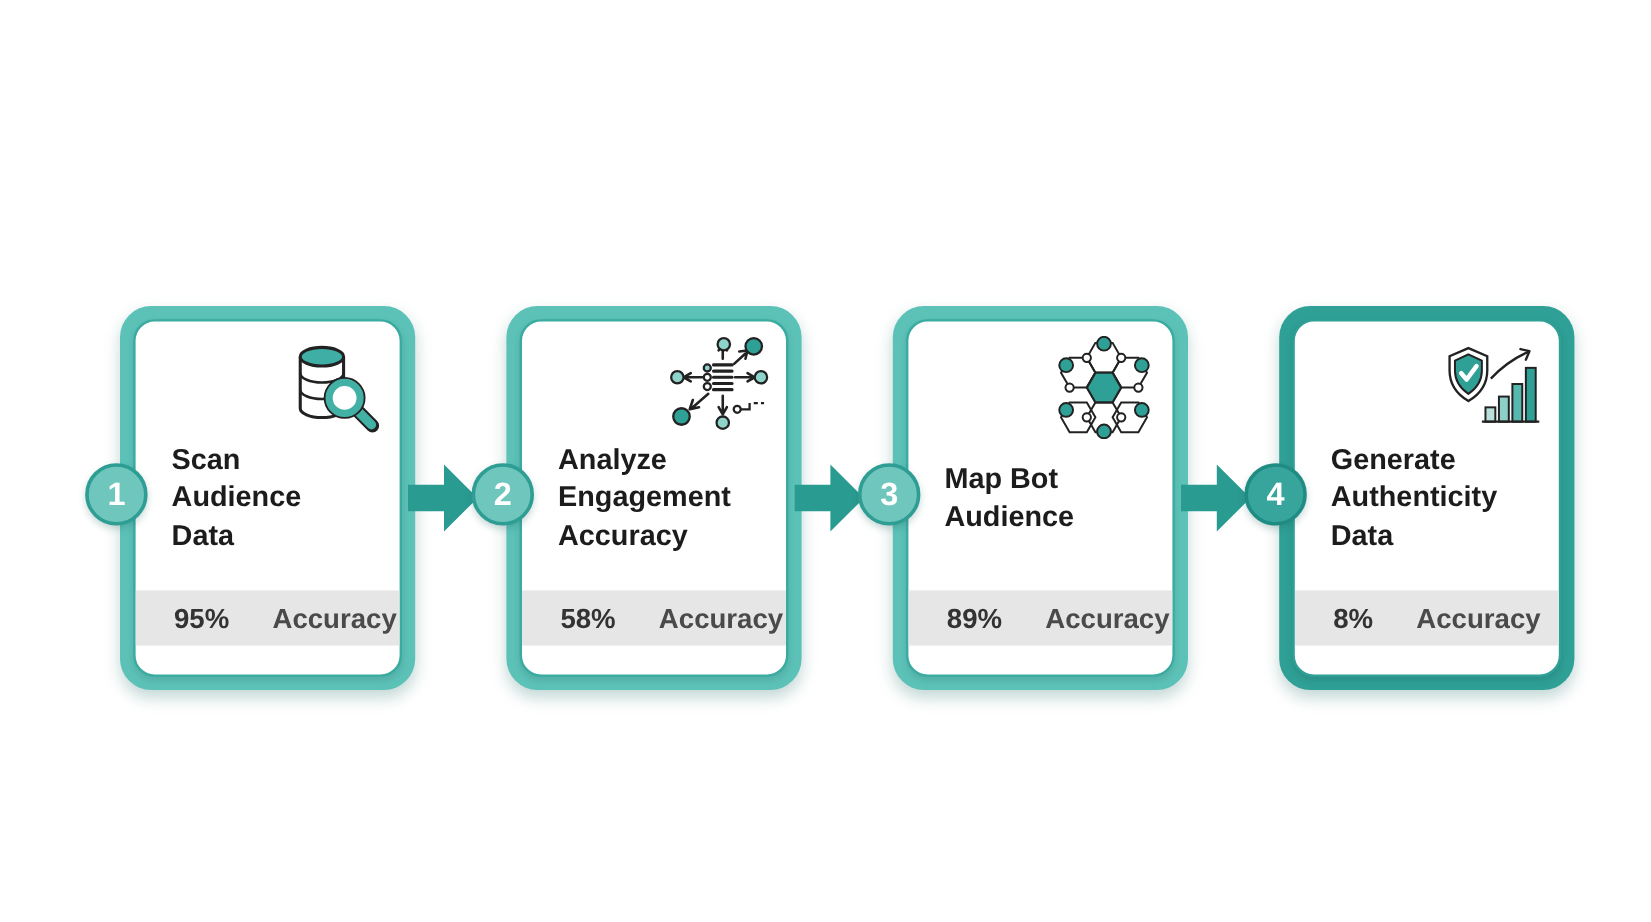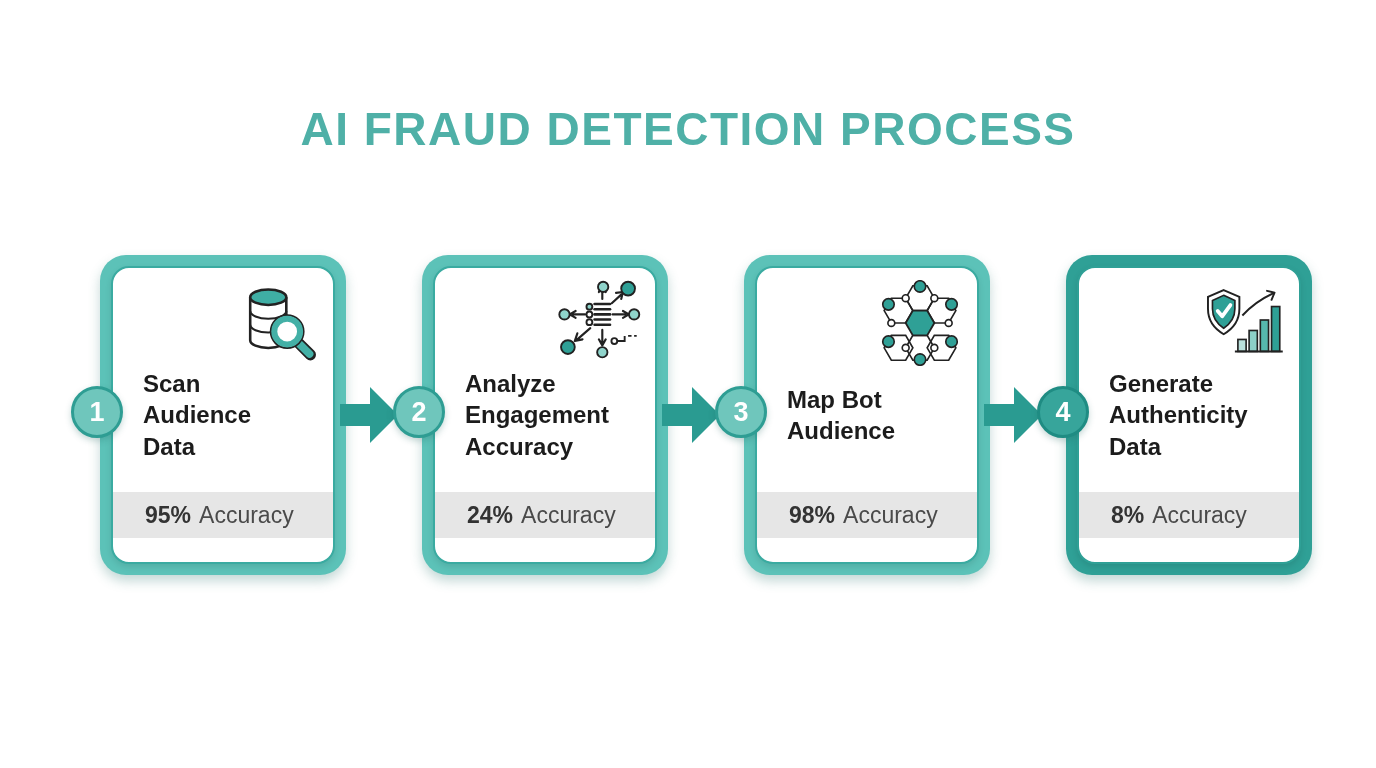--- a/index.html
+++ b/index.html
@@ -61,23 +61,24 @@
   .card-title{
     font-size:24px;line-height:1.3;font-weight:700;color:#1C1C1C;
   }
 
   .strip{
     position:absolute;left:0;right:0;bottom:24px;height:46px;
     background:var(--strip-gray,#E6E6E6);
     display:flex;align-items:center;
     padding-left:32px;
     font-size:23px;
+    gap:16px;
   }
   .acc-value{font-weight:700;color:#333333;}
-  .acc-label{font-weight:400;color:#4A4A4A;margin-left:8px;}
+  .acc-label{font-weight:700;color:#4A4A4A;margin-left:20px;}
 
   .badge{
     position:absolute;left:-29px;top:131px;z-index:6;
     width:52px;height:52px;border-radius:50%;
     background:var(--badge-fill,#6FC6BC);
     border:3px solid var(--badge-ring,#2E9D93);
     display:flex;align-items:center;justify-content:center;
     color:#fff;font-size:27px;font-weight:800;
     box-shadow:0 3px 6px rgba(30,100,94,0.25);
   }
@@ -88,21 +89,20 @@
 
   .connector{position:relative;width:76px;height:320px;z-index:1;}
   .connector svg{position:absolute;left:-6px;top:130px;width:58px;height:60px;}
   .flow-arrow{fill:var(--arrow-teal,#2A9B91);}
 </style>
 </head>
 <body>
 
 <div class="page">
 
-  <h1 class="page-title">AI FRAUD DETECTION PROCESS</h1>
 
   <div class="process">
 
     <div class="step">
       <div class="frame"></div>
       <div class="card">
         <div class="icon-zone">
           <svg viewBox="0 0 100 100">
             <path d="M20 20 v50 a21 9 0 0 0 42 0 V20" fill="#ffffff" stroke="#222" stroke-width="3"></path>
             <path d="M20 36 a21 9 0 0 0 42 0" fill="none" stroke="#222" stroke-width="2.5"></path>
@@ -166,21 +166,21 @@
               <circle cx="69" cy="71" r="3.4" fill="#ffffff"></circle>
               <path d="M72.5 71 L81 71 L81 65"></path>
               <path d="M85 65 L89 65 M92 65 L95 65"></path>
             </g>
           </svg>
         </div>
         <div class="title-zone">
           <div class="card-title">Analyze Engagement Accuracy</div>
         </div>
         <div class="strip">
-          <span class="acc-value">24%</span>
+          <span class="acc-value">58%</span>
           <span class="acc-label">Accuracy</span>
         </div>
       </div>
       <div class="badge">2</div>
     </div>
 
     <div class="connector">
       <svg viewBox="0 0 58 60">
         <path class="flow-arrow" d="M0 19 H30 V2 L58 30 L30 58 V41 H0 Z"></path>
       </svg>
@@ -213,21 +213,21 @@
               <circle cx="20" cy="60" r="4.8" fill="#ffffff"></circle>
               <circle cx="40" cy="94.6" r="4.8" fill="#ffffff"></circle>
               <circle cx="80" cy="94.6" r="4.8" fill="#ffffff"></circle>
             </g>
           </svg>
         </div>
         <div class="title-zone">
           <div class="card-title">Map Bot Audience</div>
         </div>
         <div class="strip">
-          <span class="acc-value">98%</span>
+          <span class="acc-value">89%</span>
           <span class="acc-label">Accuracy</span>
         </div>
       </div>
       <div class="badge">3</div>
     </div>
 
     <div class="connector">
       <svg viewBox="0 0 58 60">
         <path class="flow-arrow" d="M0 19 H30 V2 L58 30 L30 58 V41 H0 Z"></path>
       </svg>

